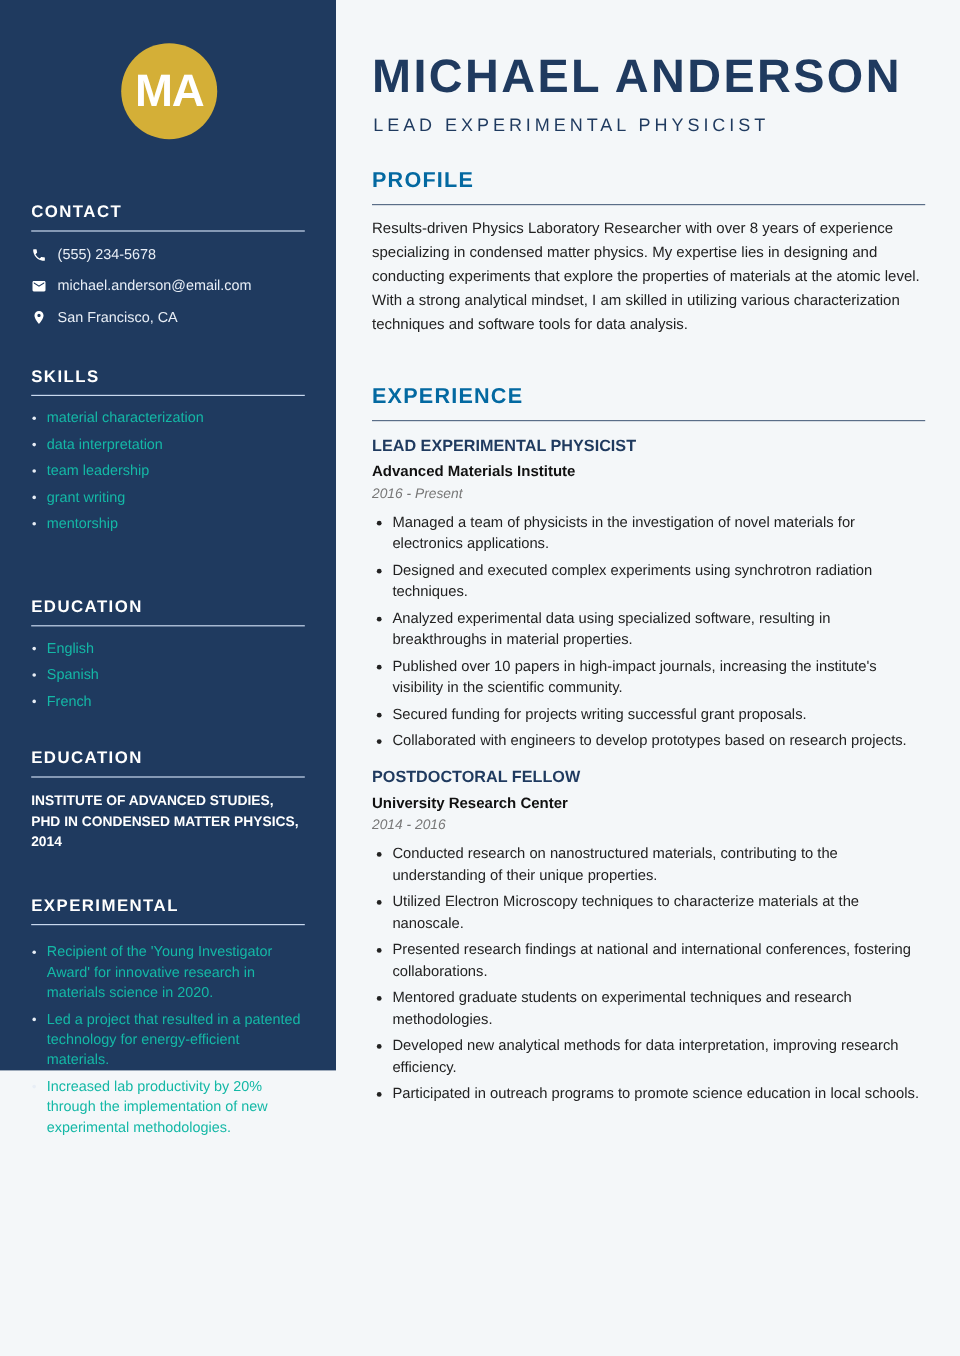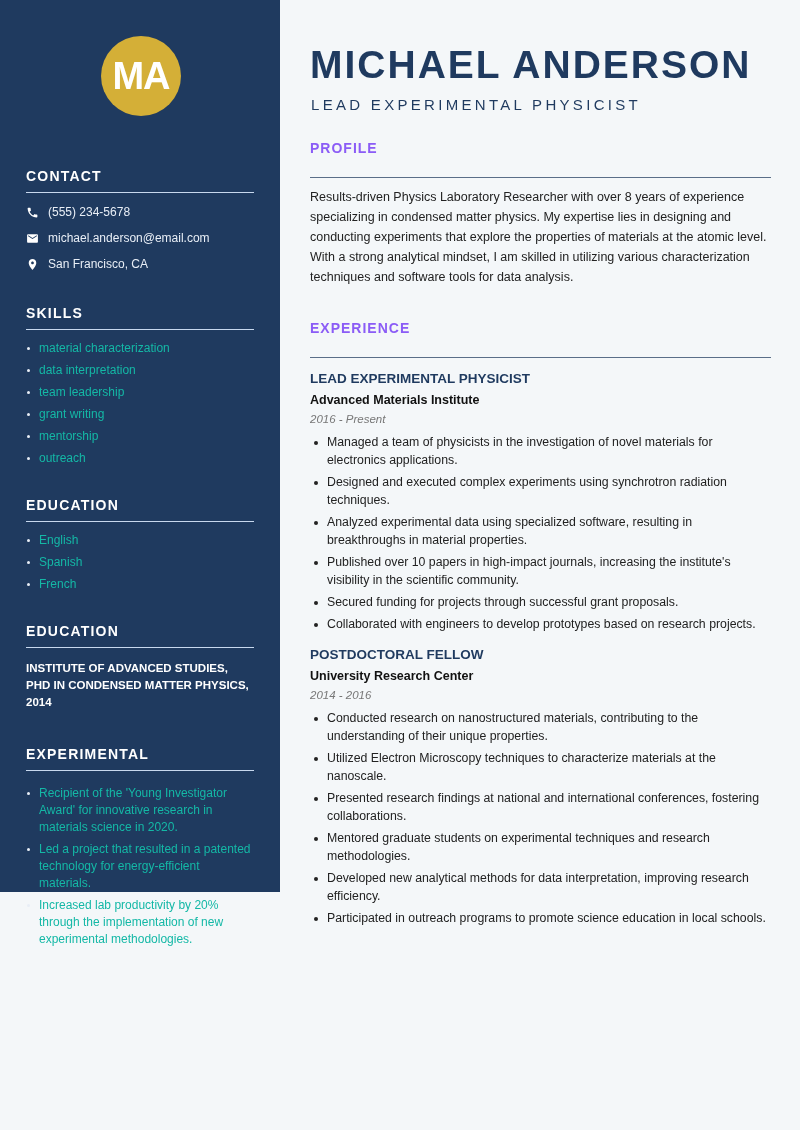--- a/index.html
+++ b/index.html
@@ -13,21 +13,21 @@
   .contact-row { display: flex; align-items: center; font-size: 12px; color: #e8eef6; height: 26px; }
   .contact-row svg { width: 13px; height: 13px; margin-right: 9px; fill: #fff; flex-shrink: 0; }
   .s-list { list-style: none; margin-top: 10px; }
   .s-list li { font-size: 12px; color: #14b8a6; line-height: 16px; padding-left: 13px; position: relative; margin-bottom: 6px; }
   .s-list li::before { content: ""; position: absolute; left: 1px; top: 7px; width: 3px; height: 3px; border-radius: 50%; background: #e8eef6; }
   .s-list.ach li { line-height: 17px; margin-bottom: 5px; }
   .edu-text { margin-top: 12px; font-size: 11.5px; font-weight: 700; color: #fff; line-height: 17px; }
   .name { position: absolute; left: 30px; top: 31px; font-size: 39px; font-weight: 700; color: #1f3a5f; letter-spacing: 2px; }
   .jobtitle { position: absolute; left: 31px; top: 84px; font-size: 15px; color: #1f3a5f; letter-spacing: 3.3px; }
   .m-section { position: absolute; left: 30px; width: 461px; }
-  .m-title { font-size: 14px; font-weight: 700; color: #8b5cf6; letter-spacing: 1px; padding-bottom: 21px; border-bottom: 1.5px solid #5a6e88; }
+  .m-title { font-size: 18px; font-weight: 700; color: #0369a1; letter-spacing: 1px; padding-bottom: 9px; border-bottom: 1.5px solid #5a6e88; }
   .profile-text { margin-top: 9px; font-size: 12.5px; line-height: 20px; color: #222; }
   .job-role { font-size: 13.5px; font-weight: 700; color: #1f3a5f; }
   .job-org { font-size: 12.5px; font-weight: 700; color: #111; margin-top: 7px; }
   .job-date { font-size: 11.5px; font-style: italic; color: #777; margin-top: 6px; }
   .job-list { list-style: none; margin-top: 8px; }
   .job-list li { font-size: 12.3px; line-height: 18px; color: #222; padding-left: 17px; position: relative; margin-bottom: 4px; }
   .job-list li::before { content: ""; position: absolute; left: 4px; top: 8px; width: 4px; height: 4px; border-radius: 50%; background: #222; }
 </style>
 </head>
 <body>
@@ -62,21 +62,20 @@
   </div>
 
   <div class="s-section" style="top:305px">
     <div class="s-title">SKILLS</div>
     <ul class="s-list">
       <li>material characterization</li>
       <li>data interpretation</li>
       <li>team leadership</li>
       <li>grant writing</li>
       <li>mentorship</li>
-      <li>outreach</li>
     </ul>
   </div>
 
   <div class="s-section" style="top:497px">
     <div class="s-title">EDUCATION</div>
     <ul class="s-list">
       <li>English</li>
       <li>Spanish</li>
       <li>French</li>
     </ul>
@@ -115,21 +114,21 @@
 
     <div style="margin-top:13px">
       <div class="job-role">LEAD EXPERIMENTAL PHYSICIST</div>
       <div class="job-org">Advanced Materials Institute</div>
       <div class="job-date">2016 - Present</div>
       <ul class="job-list">
         <li>Managed a team of physicists in the investigation of novel materials for electronics applications.</li>
         <li>Designed and executed complex experiments using synchrotron radiation techniques.</li>
         <li>Analyzed experimental data using specialized software, resulting in breakthroughs in material properties.</li>
         <li>Published over 10 papers in high-impact journals, increasing the institute's visibility in the scientific community.</li>
-        <li>Secured funding for projects through successful grant proposals.</li>
+        <li>Secured funding for projects writing successful grant proposals.</li>
         <li>Collaborated with engineers to develop prototypes based on research projects.</li>
       </ul>
     </div>
 
     <div style="margin-top:14px">
       <div class="job-role">POSTDOCTORAL FELLOW</div>
       <div class="job-org">University Research Center</div>
       <div class="job-date">2014 - 2016</div>
       <ul class="job-list">
         <li>Conducted research on nanostructured materials, contributing to the understanding of their unique properties.</li>

